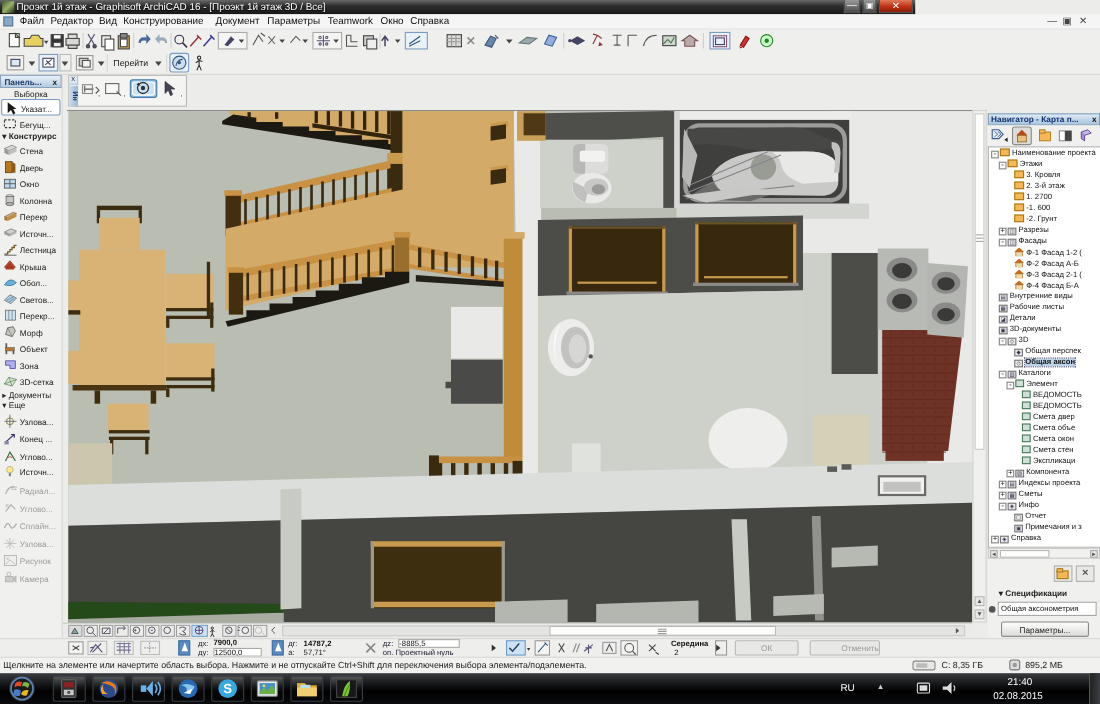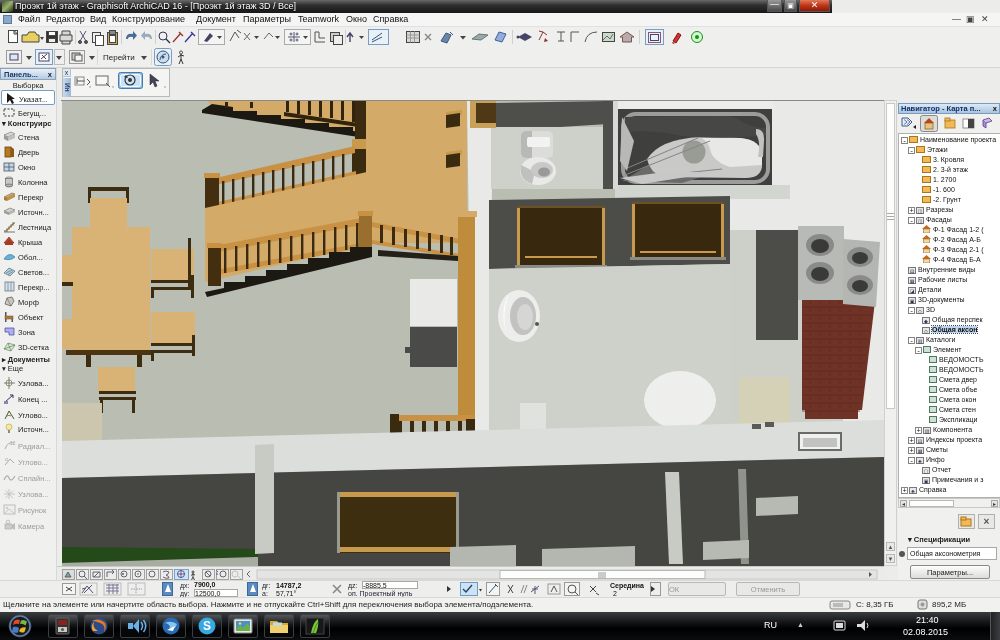--- a/index.html
+++ b/index.html
@@ -350,21 +350,21 @@
           <polygon points="2,3 11,3 11,10 6,10 6,7 2,7" fill="#b0b0e8" stroke="#4444aa" stroke-width=".7"></polygon>
         </svg>
         <span class="lb">Зона</span>
       </div>
 <div class="titem" style="top:271px">
         <svg width="13" height="13" style="position:absolute;left:2px;top:1px">
           <path d="M1,9 L5,3 L12,5 L8,11 Z M1,9 L12,5 M5,3 L8,11" fill="#d8e8d0" stroke="#557755" stroke-width=".6"></path>
         </svg>
         <span class="lb">3D-сетка</span>
       </div>
-<div style="position:absolute;left:2px;top:287px;font-size:7.5px;font-weight:bold;color:#222">▸ Документы</div>
+<div style="position:absolute;left:2px;top:287px;font-size:7.5px;font-weight:normal;color:#222">▸ Документы</div>
 <div style="position:absolute;left:2px;top:296px;font-size:7.5px;font-weight:normal;color:#222">▾ Еще</div>
 <div class="titem" style="top:307px">
         <svg width="13" height="13" style="position:absolute;left:2px;top:1px">
           <circle cx="6" cy="7" r="3" fill="none" stroke="#996" stroke-width="1"></circle>
           <path d="M6,1 V13 M1,7 H12" stroke="#555" stroke-width=".7"></path>
         </svg>
         <span class="lb">Узлова...</span>
       </div>
 <div class="titem" style="top:323px">
         <svg width="13" height="13" style="position:absolute;left:2px;top:1px">
@@ -800,22 +800,22 @@
       <span class="fld" style="left:194px;top:8px;width:44px;height:8px">12500,0</span>
 <span style="position:absolute;left:262px;top:1px;color:#223">дr:</span>
       <span style="position:absolute;left:276px;top:1px;font-weight:bold;color:#111">14787,2</span>
 <span style="position:absolute;left:262px;top:9px;color:#223">a:</span>
       <span style="position:absolute;left:276px;top:9px;color:#111">57,71°</span>
 <span style="position:absolute;left:348px;top:1px;color:#223">дz:</span>
       <span class="fld" style="left:362px;top:0;width:56px;height:8px">-8885,5</span>
 <span style="position:absolute;left:348px;top:9px;color:#223">оп. Проектный нуль</span>
 <span style="position:absolute;left:610px;top:1px;color:#111;font-weight:bold">Середина</span>
 <span style="position:absolute;left:613px;top:9px;color:#111">2</span>
-<div style="position:absolute;left:668px;top:1px;width:58px;height:14px;background:#e8e8e6;border:1px solid #b8b8b6;border-radius:2px;font-size:7.5px;line-height:13px;color:#999">ОК</div>
-<div style="position:absolute;left:736px;top:1px;width:64px;height:14px;background:#e8e8e6;border:1px solid #b8b8b6;border-radius:2px;text-align:center;font-size:7.5px;line-height:13px;color:#999">Отменить</div>
+<div style="position:absolute;left:668px;top:1px;width:58px;height:14px;background:#e8e8e6;border:1px solid #b8b8b6;border-radius:2px;text-align:center;font-size:7.5px;line-height:13px;color:#999">ОК</div>
+<div style="position:absolute;left:736px;top:1px;width:64px;height:14px;background:#e8e8e6;border:1px solid #b8b8b6;border-radius:2px;text-align:right;font-size:7.5px;line-height:13px;color:#999">Отменить</div>
 </div>
 <div class="abs" id="status">
 <span style="position:absolute;left:3px;top:2px">Щелкните на элементе или начертите область выбора. Нажмите и не отпускайте Ctrl+Shift для переключения выбора элемента/подэлемента.</span>
 <svg width="26" height="12" style="position:absolute;left:828px;top:1px">
         <rect x="2" y="2" width="20" height="8" rx="2" fill="#e8e8e4" stroke="#888"></rect>
         <rect x="5" y="4" width="10" height="4" fill="#bbb"></rect>
       </svg>
 <span style="position:absolute;left:856px;top:2px">С: 8,35 ГБ</span>
 <svg width="14" height="12" style="position:absolute;left:916px;top:1px">
         <rect x="2" y="1" width="9" height="9" rx="2" fill="#ddd" stroke="#777"></rect>

